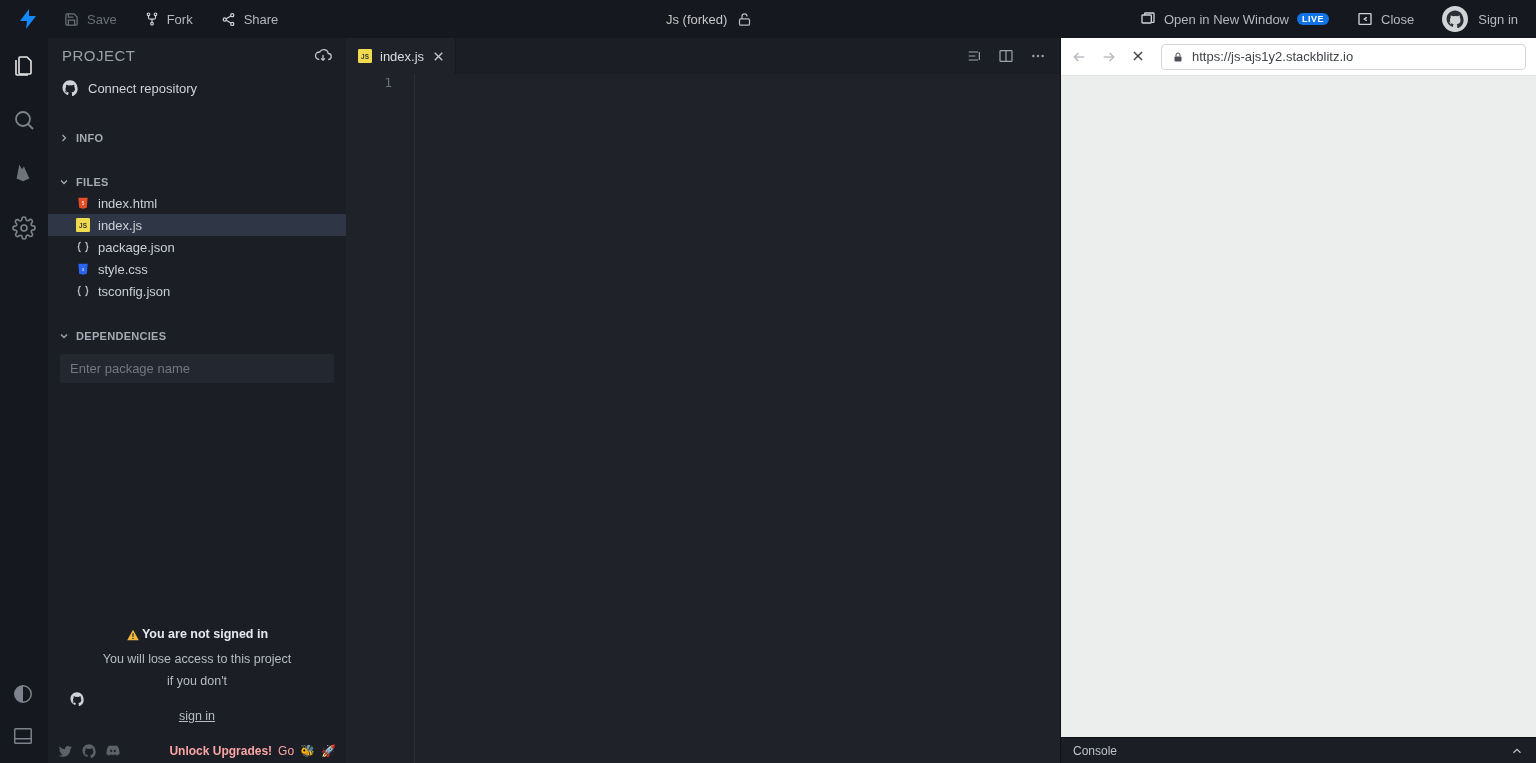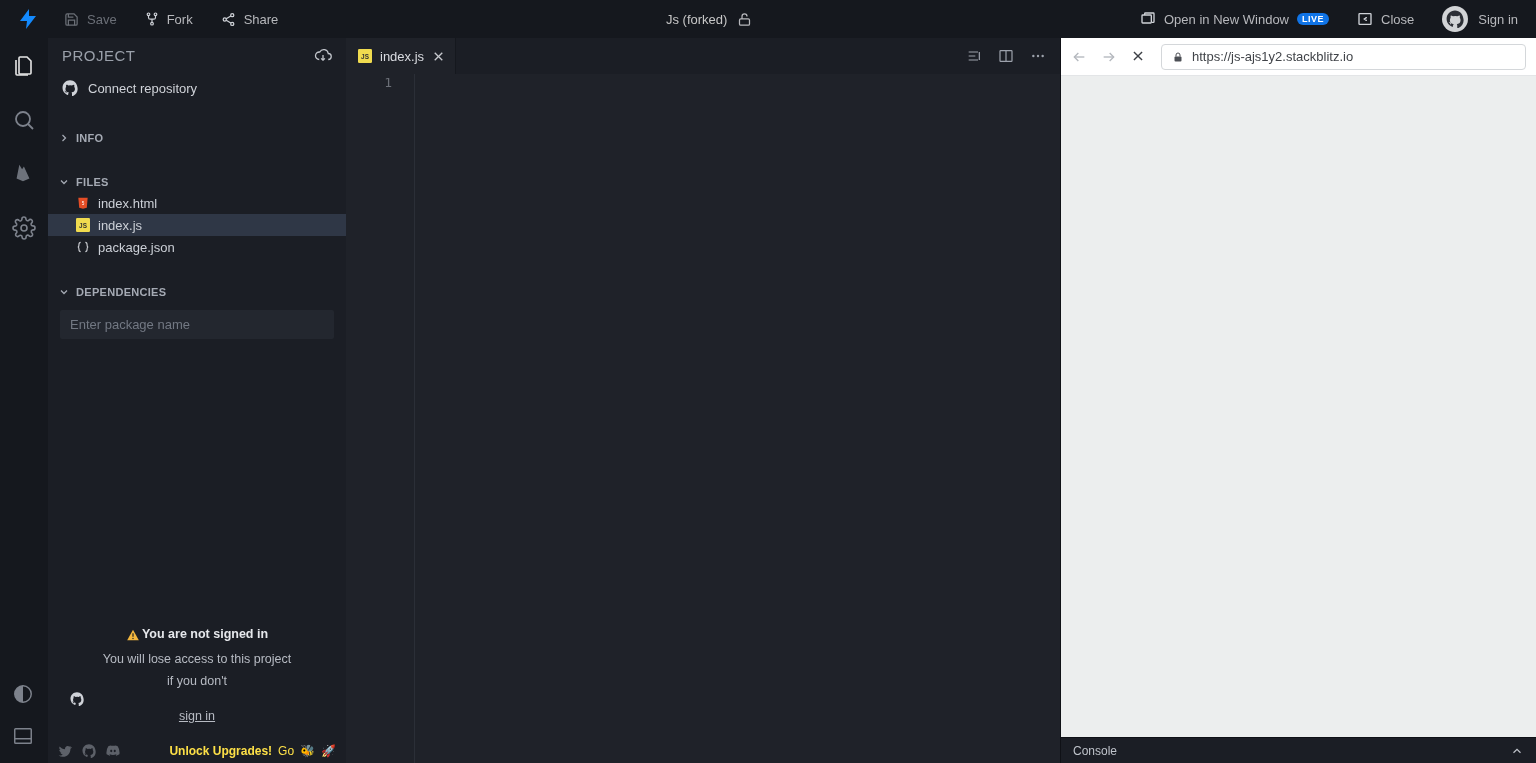--- a/index.html
+++ b/index.html
@@ -31,21 +31,21 @@
   .sb-file { display: flex; align-items: center; gap: 8px; padding: 4px 10px 4px 28px; color: #cbcfd6; cursor: pointer; height: 22px; }
   .sb-file.selected { background: #2f3746; }
   .sb-file .ficon { width: 14px; height: 14px; flex-shrink: 0; }
   .sb-depinput { margin: 8px 12px 0 12px; background: #23272f; border: none; outline: none; color: #c7c9ce; font-size: 13px; padding: 7px 10px; border-radius: 2px; }
   .sb-depinput::placeholder { color: #727883; }
   .sb-flex { flex: 1; }
   .sb-signinbox { padding: 10px 16px 12px 16px; text-align: center; color: #b7bbc3; font-size: 12.5px; line-height: 1.7; }
   .sb-signinbox .line1 { font-weight: 600; color: #e6e8ec; display: inline-flex; align-items: center; gap: 2px; }
   .sb-signinbox .signin-link { text-decoration: underline; cursor: pointer; }
   .sb-footer { display: flex; align-items: center; height: 24px; padding: 0 10px; color: #5d6169; gap: 10px; font-size: 12px; }
-  .sb-footer .upg { margin-left: auto; color: #fde047; font-weight: 600; font-size: 12px; display: flex; align-items: center; gap: 6px; }
+  .sb-footer .upg { margin-left: auto; color: #fca5a5; font-weight: 600; font-size: 12px; display: flex; align-items: center; gap: 6px; }
   
   .editor { flex: 1; background: #1f2229; display: flex; flex-direction: column; min-width: 0; }
   .tabbar { display: flex; align-items: center; height: 36px; background: #1b1e25; }
   .tab { display: flex; align-items: center; height: 36px; background: #1f2229; padding: 0 10px 0 12px; gap: 8px; color: #d9dbe0; font-size: 13px; border-right: 1px solid #15181e; }
   .tab .x { color: #c7c9ce; cursor: pointer; }
   .tab-actions { margin-left: auto; display: flex; align-items: center; gap: 16px; padding-right: 14px; color: #9da2ac; }
   .code-area { flex: 1; display: flex; background: #1f2229; font-family: Menlo, Consolas, monospace; font-size: 13px; }
   .gutter { width: 68px; text-align: right; padding: 1px 22px 0 0; color: #6b6f77; background: #1f2229; border-right: 0; }
   .code-body { flex: 1; border-left: 1px solid #2b2f37; padding: 1px 0 0 4px; }
   
@@ -224,20 +224,37 @@
         </span>
       <span>index.js</span>
     </div>
     <div class="sb-file">
       <span class="ficon">
           <svg viewBox="0 0 24 24" width="14" height="14" fill="none" stroke="#c7c9ce" stroke-width="2">
             <path d="M8 4c-2 0-3 1-3 4s-1 4-2 4c1 0 2 1 2 4s1 4 3 4M16 4c2 0 3 1 3 4s1 4 2 4c-1 0-2 1-2 4s-1 4-3 4"></path>
           </svg>
         </span>
       <span>package.json</span>
+    </div>
+    <div class="sb-file">
+      <span class="ficon">
+          <svg viewBox="0 0 24 24" width="14" height="14">
+            <path fill="#2965f1" d="M4 3h16l-1.5 17L12 22l-6.5-2z"></path>
+            <text x="12" y="15" text-anchor="middle" font-size="7" fill="#fff" font-family="Arial">3</text>
+          </svg>
+        </span>
+      <span>style.css</span>
+    </div>
+    <div class="sb-file">
+      <span class="ficon">
+          <svg viewBox="0 0 24 24" width="14" height="14" fill="none" stroke="#c7c9ce" stroke-width="2">
+            <path d="M8 4c-2 0-3 1-3 4s-1 4-2 4c1 0 2 1 2 4s1 4 3 4M16 4c2 0 3 1 3 4s1 4 2 4c-1 0-2 1-2 4s-1 4-3 4"></path>
+          </svg>
+        </span>
+      <span>tsconfig.json</span>
     </div>
 
     <div class="sb-section">
       <span class="chev-icon chev-down">
         <svg width="12" height="12" viewBox="0 0 24 24" fill="none" stroke="#a5aab4" stroke-width="2.5">
             <polyline points="9 6 15 12 9 18"></polyline>
           </svg>
       </span>
       <span>DEPENDENCIES</span>
     </div>

